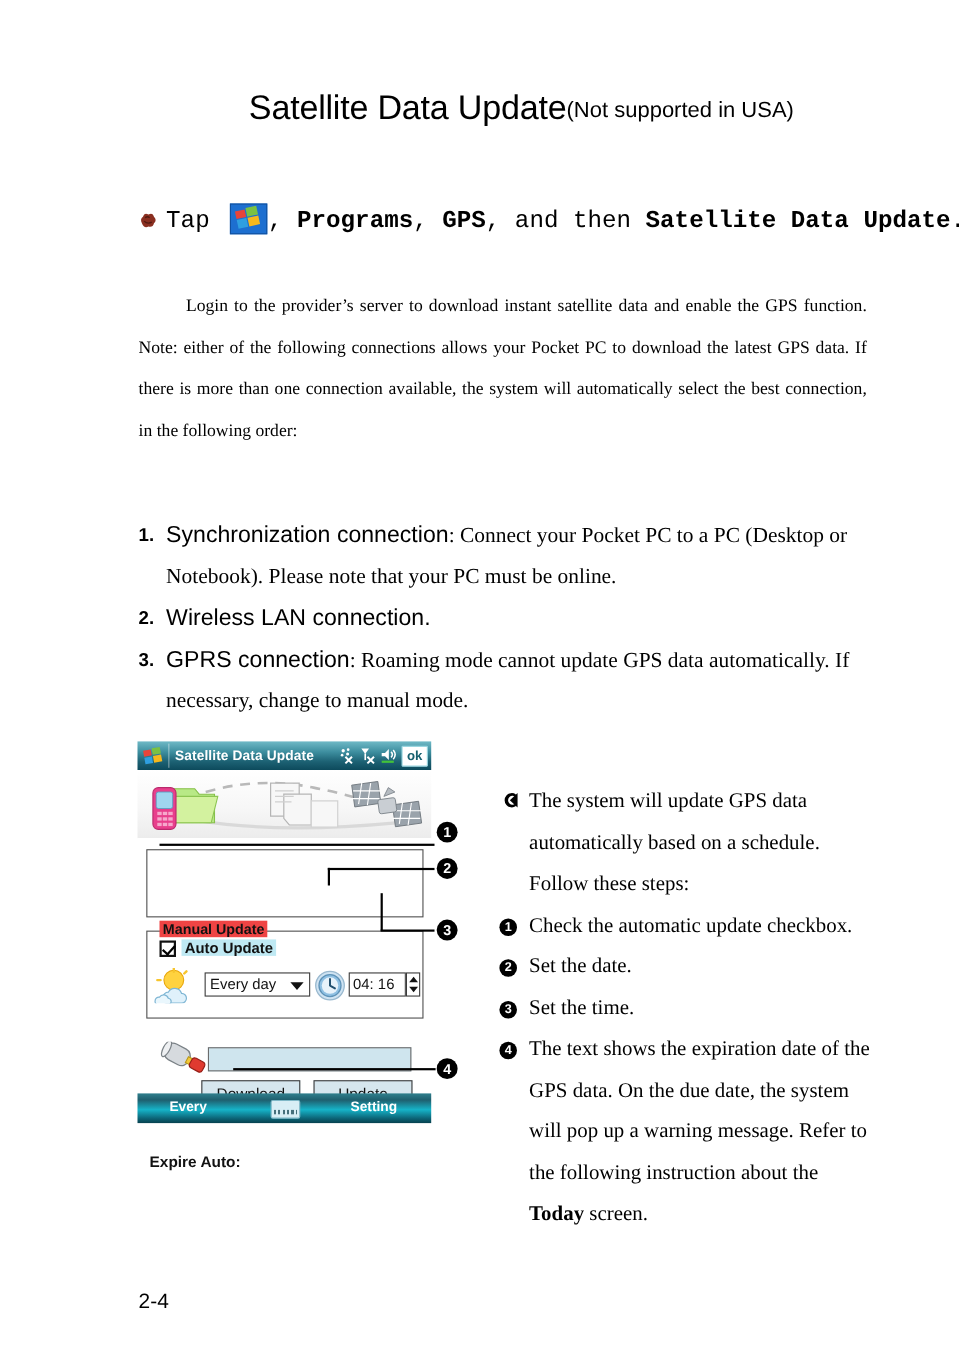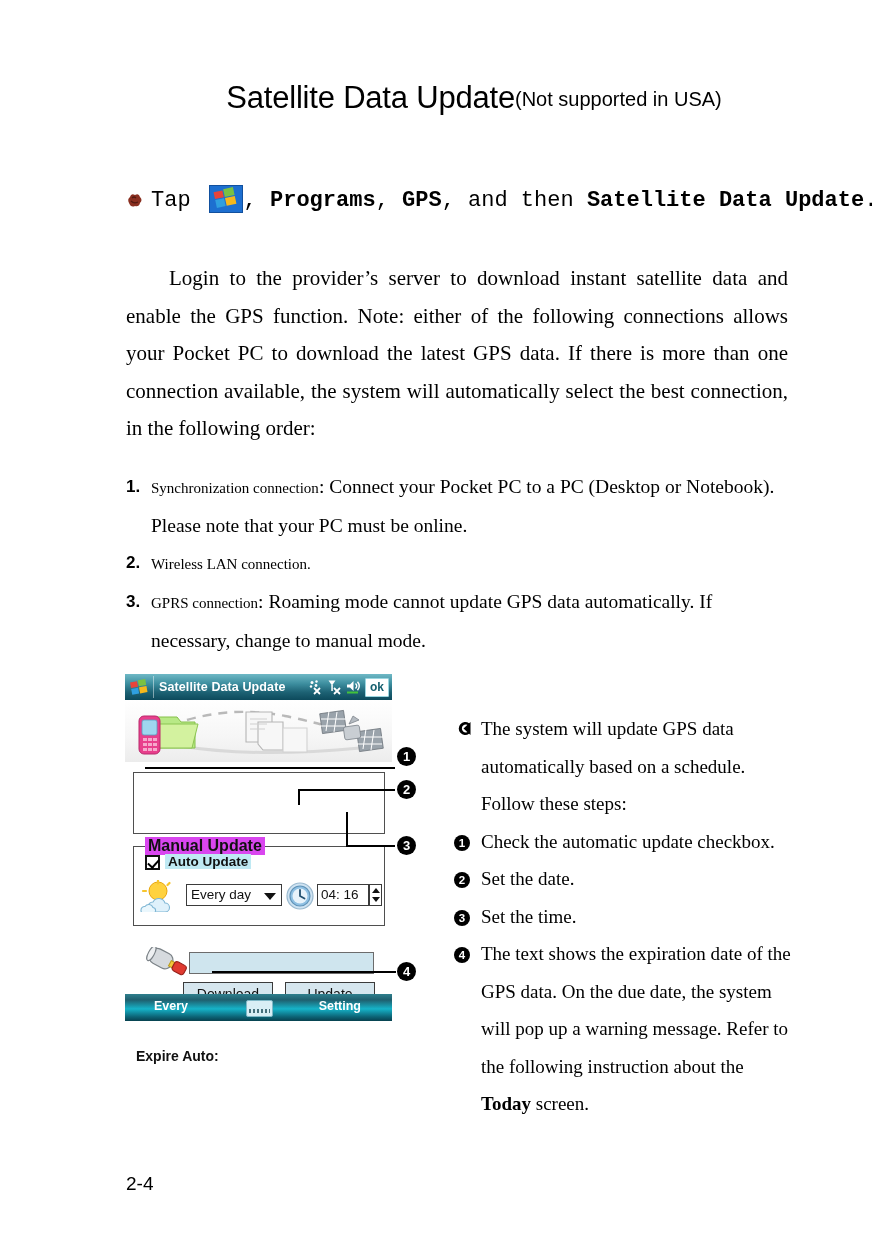--- a/index.html
+++ b/index.html
@@ -73,21 +73,21 @@
     overflow: hidden;
   }
   .tap-row b { font-weight: bold; }
 
   
   .para {
     position: absolute;
     left: 110px;
     top: 260px;
     width: 662px;
-    font-size: 21px;
+    font-size: 16px;
     line-height: 37.5px;
     text-indent: 43px;
     text-align: justify;
   }
 
   
   .olist {
     position: absolute;
     left: 110px;
     top: 468px;
@@ -102,22 +102,22 @@
   }
   .oitem .num {
     position: absolute;
     left: 0;
     top: 0;
     font-family: "Liberation Sans", sans-serif;
     font-size: 17px;
     font-weight: bold;
   }
   .lead {
-    font-family: Liberation Serif, serif;
-    font-size: 15px;
+    font-family: Liberation Sans, sans-serif;
+    font-size: 21px;
   }
 
   
   .pda {
     position: absolute;
     left: 109px;
     top: 674px;
     width: 267px;
     height: 348px;
     background: #ffffff;
@@ -194,24 +194,24 @@
     position: absolute;
     border: 1px solid #4f4f4f;
     box-sizing: border-box;
   }
   .grp-auto { left: 8px; top: 10px; width: 252px; height: 62px; }
   .grp-manual { left: 8px; top: 84px; width: 252px; height: 80px; }
   .grp-legend {
     position: absolute;
     top: -10px;
     left: 11px;
-    background: #d946ef;
+    background: #ef4444;
     padding: 0 3px;
     font-family: "Liberation Sans", sans-serif;
-    font-size: 16px;
+    font-size: 13px;
     font-weight: bold;
     color: #111111;
     white-space: nowrap;
   }
 
   .chk {
     position: absolute;
     left: 20px;
     top: 93px;
     width: 15px; height: 15px;

